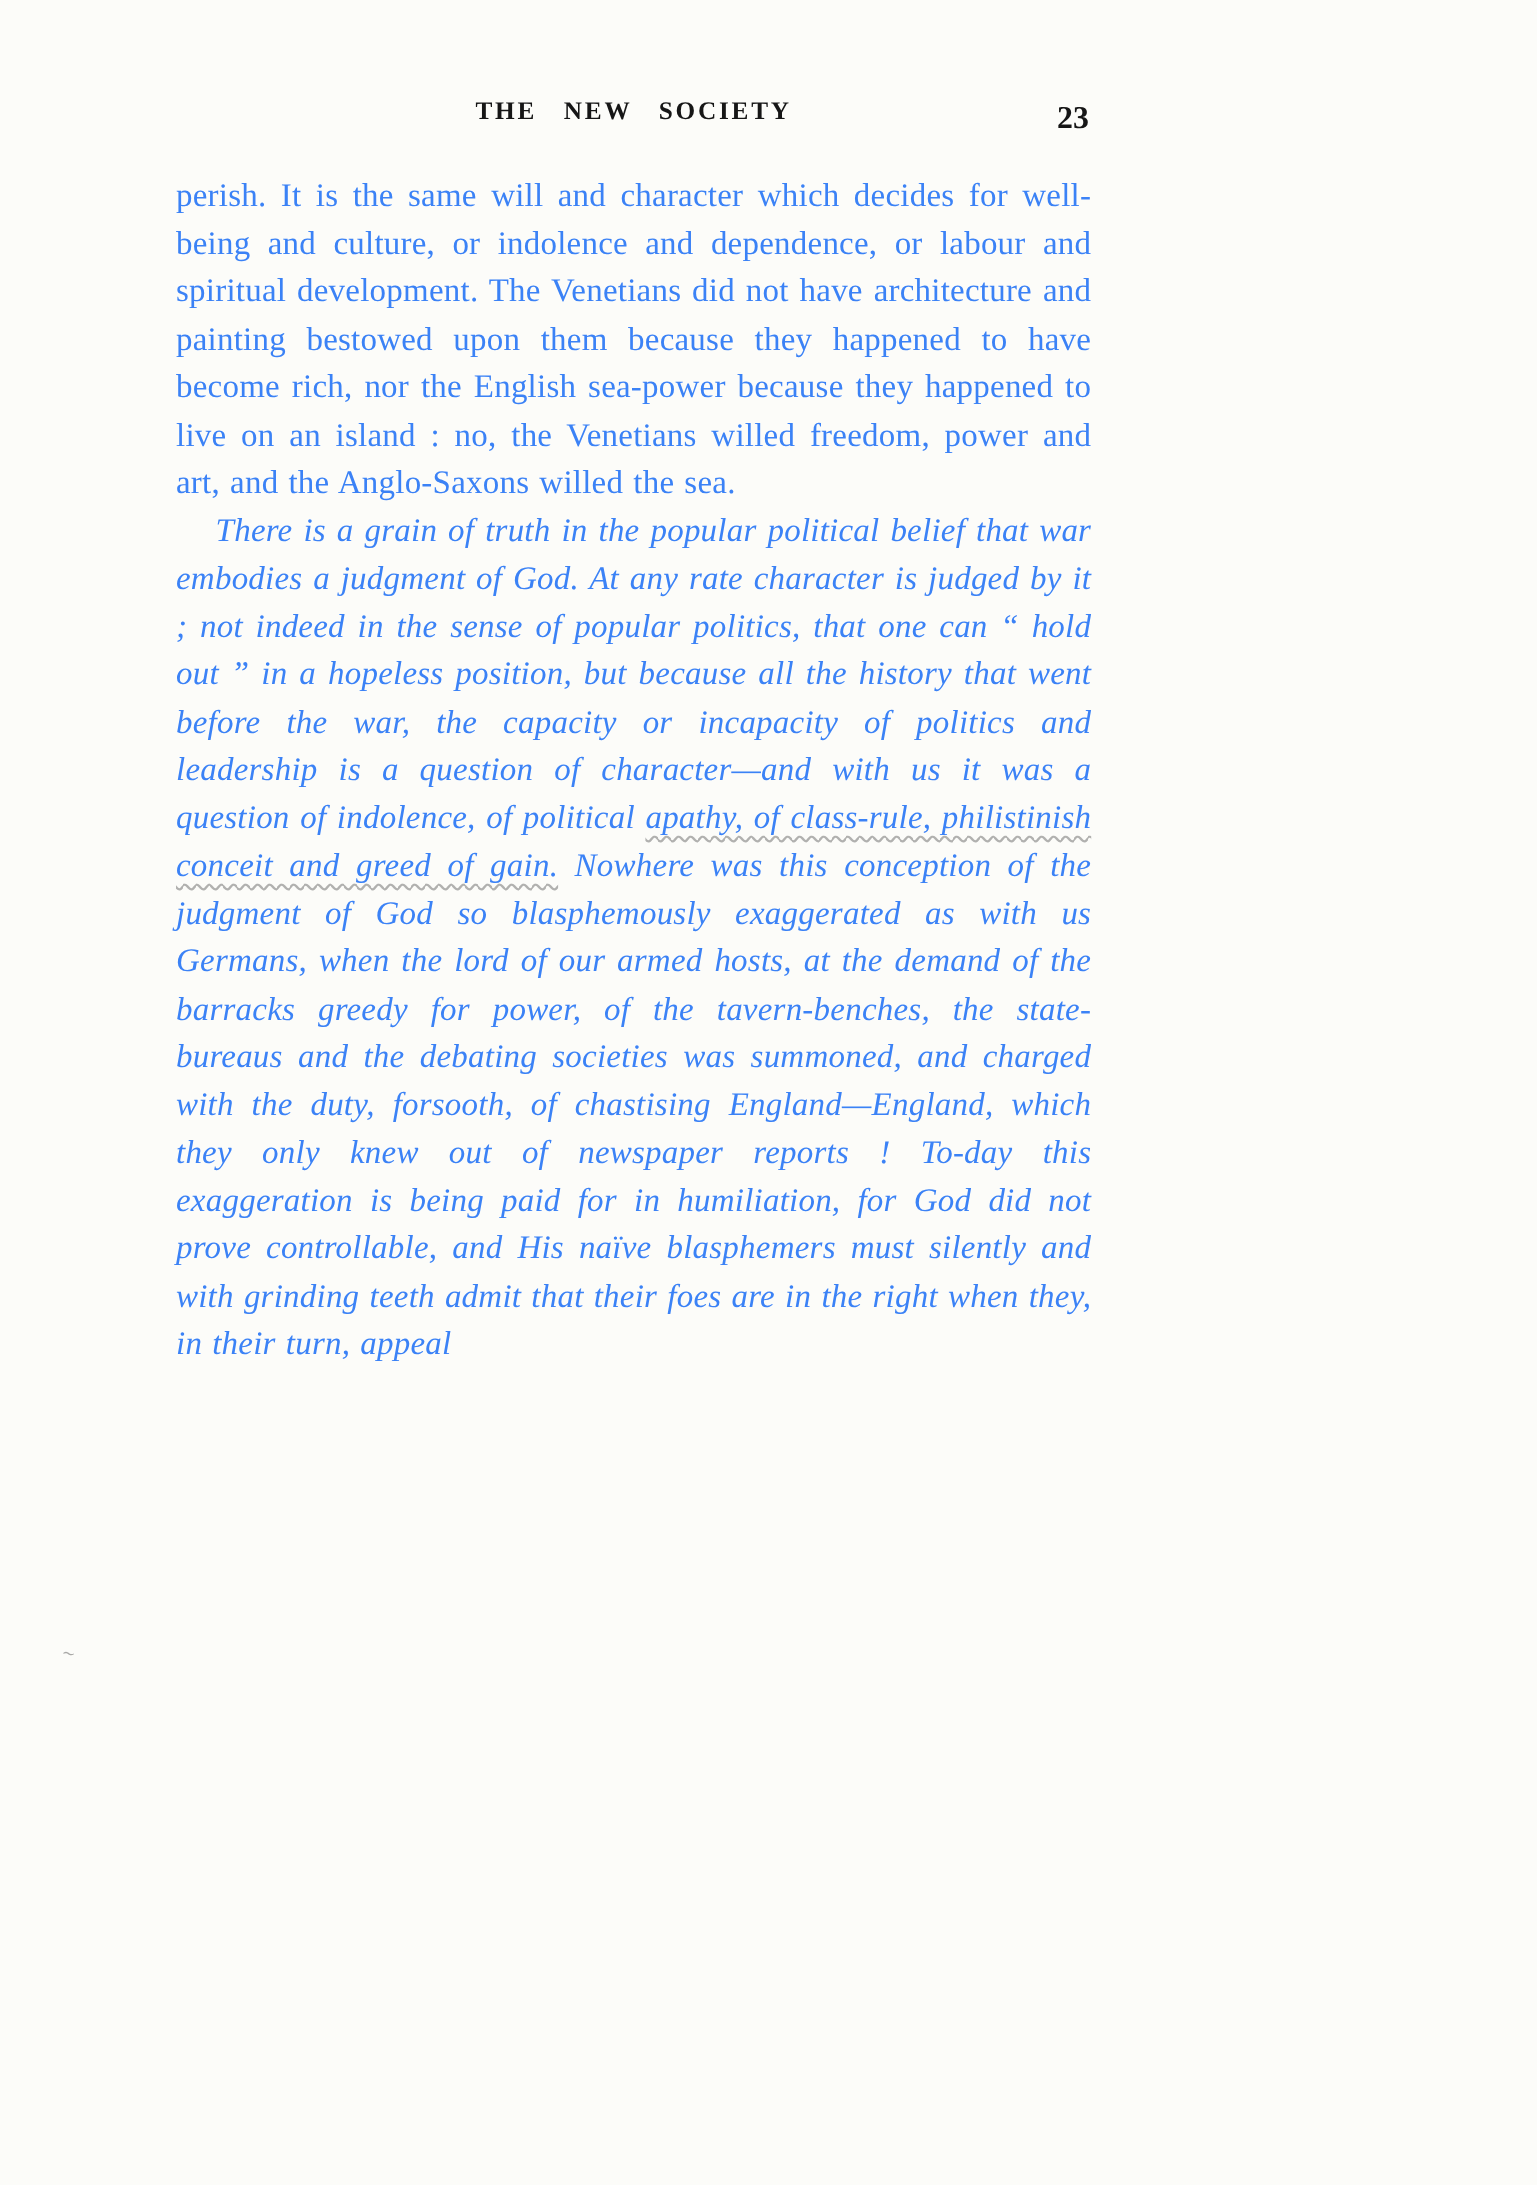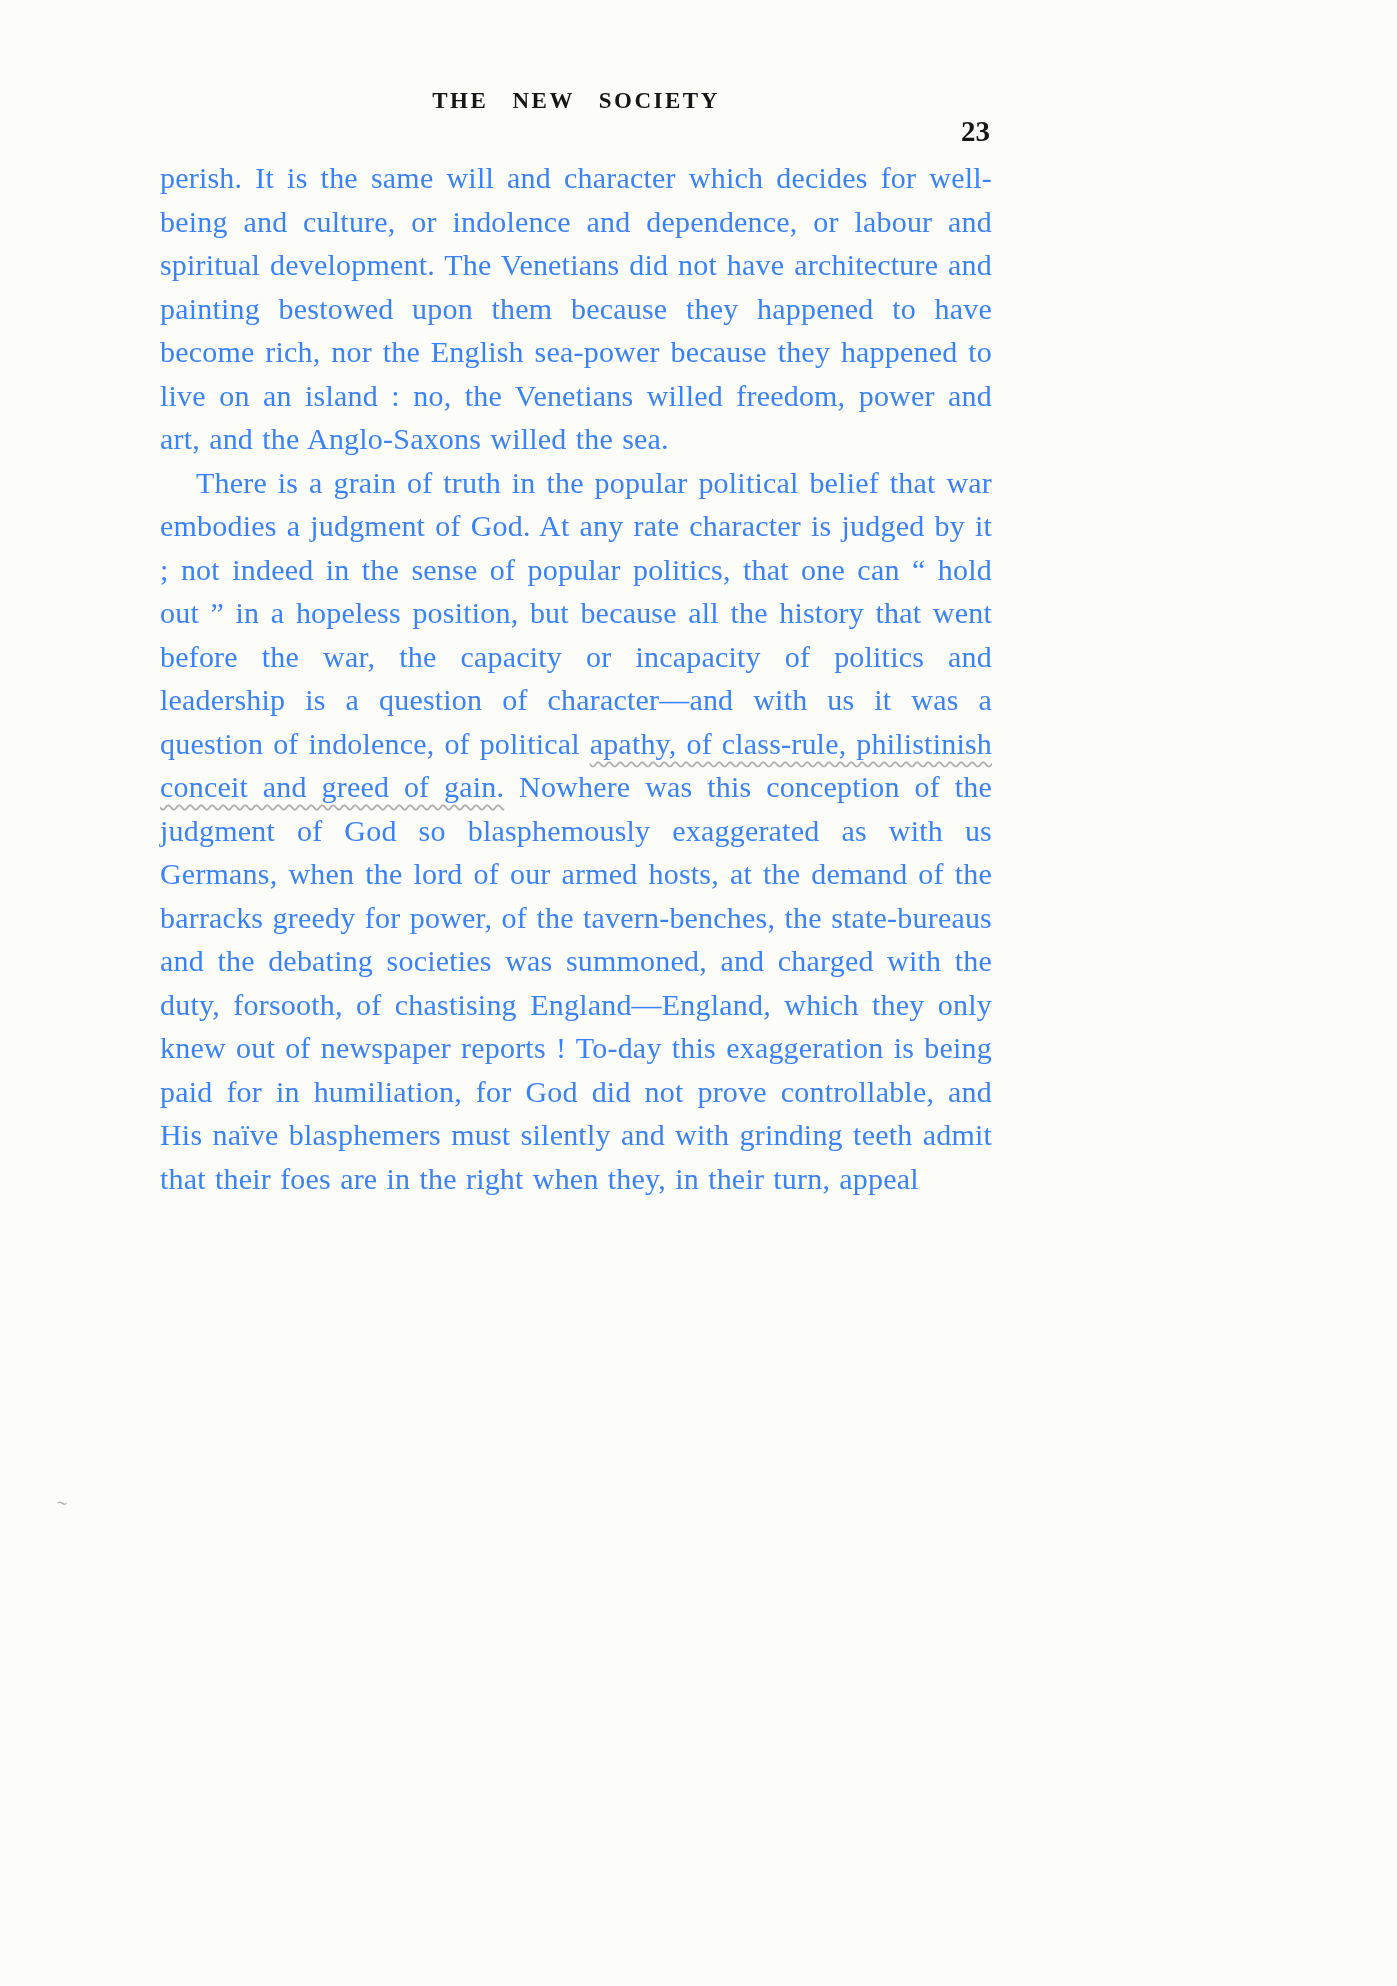--- a/index.html
+++ b/index.html
@@ -43,34 +43,34 @@
     color: #161616;
   }
 
   .page-number {
     position: absolute;
     right: 2px;
     top: 3px;
     font-size: 29px;
     font-weight: bold;
     color: #161616;
-    margin-top: 24px;
   }
 
   .body-text p {
     font-size: 30px;
     line-height: 43.5px;
     text-align: justify;
     letter-spacing: 0.2px;
     word-spacing: 1.5px;
     color: #3b82f6;
   }
 
   .para-indent {
     text-indent: 36px;
+    font-style: italic;
   }
 
   .pencil-underline {
     text-decoration: underline;
     text-decoration-style: wavy;
     text-decoration-color: rgba(115, 115, 115, 0.55);
     text-decoration-thickness: 1.5px;
     text-underline-offset: 7px;
   }
 

